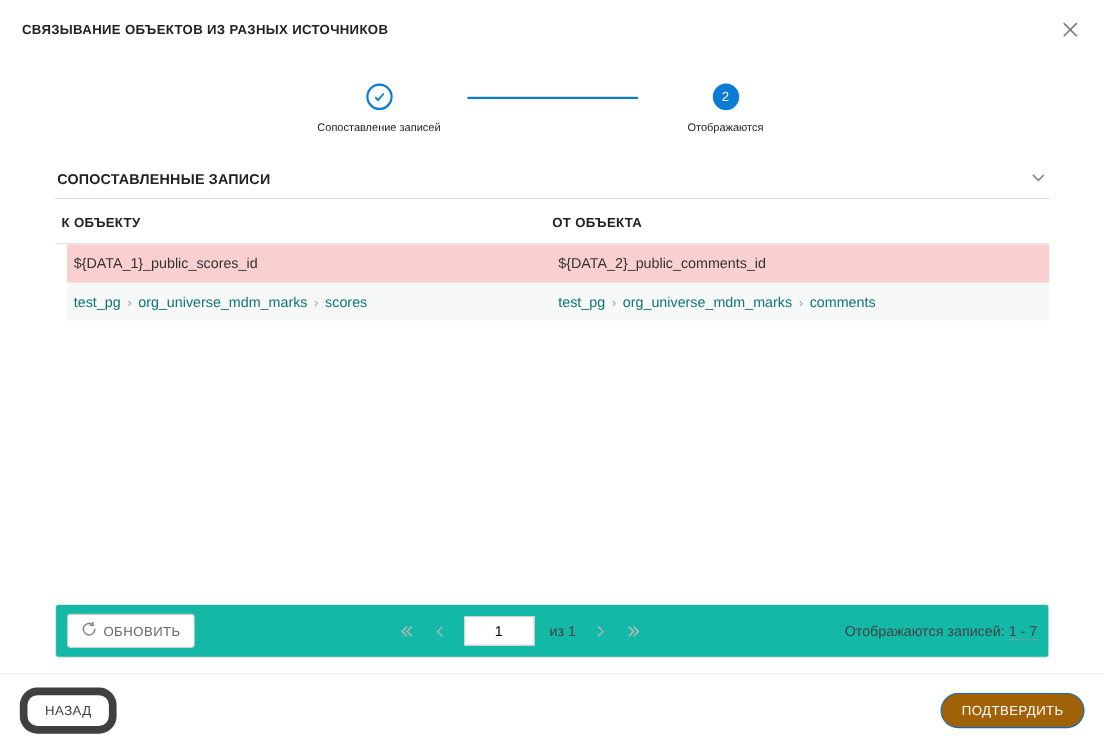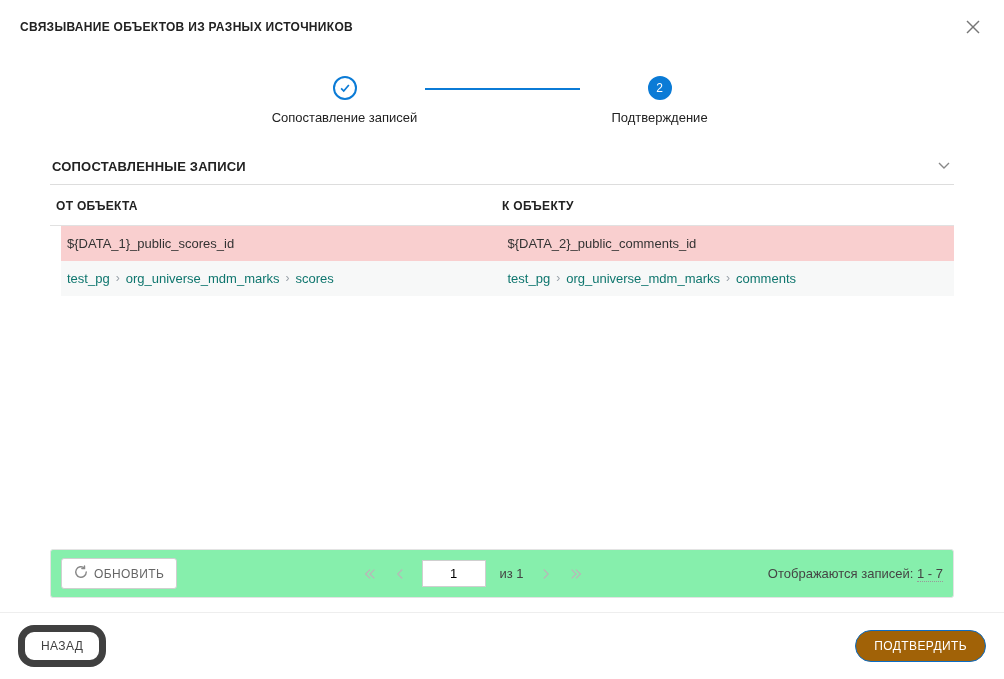--- a/index.html
+++ b/index.html
@@ -58,21 +58,21 @@
     border: 2px solid #0b7bd6;
     background: #fff;
   }
   .step-done .step-circle svg { stroke: #0b7bd6; stroke-width: 2; fill: none; }
   .step-active .step-circle {
     background: #0b7bd6;
     color: #fff;
     border: 2px solid #0b7bd6;
   }
   .step-label {
-    font-size: 13px;
+    font-size: 10px;
     color: #222;
     text-align: center;
     line-height: 1.3;
   }
   .step-connector {
     width: 155px;
     height: 2px;
     background: #0b7bd6;
     margin-top: 12px;
   }
@@ -128,21 +128,21 @@
     padding: 10px 6px;
   }
   .tr.error { background: #f9cfcf; }
   .tr.alt { background: #f7f8f8; }
   .td { flex: 1; font-size: 13px; display: flex; flex-wrap: wrap; align-items: center; gap: 2px; }
   .link { color: #0f766e; cursor: pointer; }
   .bc-sep { color: #9aa2a9; padding: 0 4px; font-size: 12px; }
 
   
   .pager-bar {
-    background: #86efac;
+    background: #14b8a6;
     border: 1px solid #e3e3e3;
     border-radius: 3px;
     margin: 0 50px 14px 50px;
     padding: 8px 10px;
     display: flex;
     align-items: center;
     gap: 24px;
   }
   .btn-outline {
     border: 1px solid #cfcfcf;
@@ -230,38 +230,38 @@
     <div class="step-circle">
       <svg width="12" height="12" viewBox="0 0 14 14">
         <polyline points="2.5,7.5 5.5,10.5 11.5,3.5"></polyline>
       </svg>
     </div>
     <div class="step-label">Сопоставление записей</div>
   </div>
   <div class="step-connector"></div>
   <div class="step step-active">
     <div class="step-circle">2</div>
-    <div class="step-label">Подтверждение</div>
+    <div class="step-label">Отображаются</div>
   </div>
 </div>
 
 <div class="content">
   <div class="section-header">
     <div class="section-title">СОПОСТАВЛЕННЫЕ ЗАПИСИ</div>
     <div class="chevron">
       <svg width="16" height="16" viewBox="0 0 16 16">
         <polyline points="3,6 8,11 13,6"></polyline>
       </svg>
     </div>
   </div>
 
   <div class="table-area">
     <div class="table-header-row">
+      <div class="th">К ОБЪЕКТУ</div>
       <div class="th">ОТ ОБЪЕКТА</div>
-      <div class="th">К ОБЪЕКТУ</div>
     </div>
     <div class="table-body" id="table-body">
         <div class="tr error">
           <div class="td">
             <span>${DATA_1}_public_scores_id</span>
           </div>
           <div class="td">
             <span>${DATA_2}_public_comments_id</span>
           </div>
         </div>

